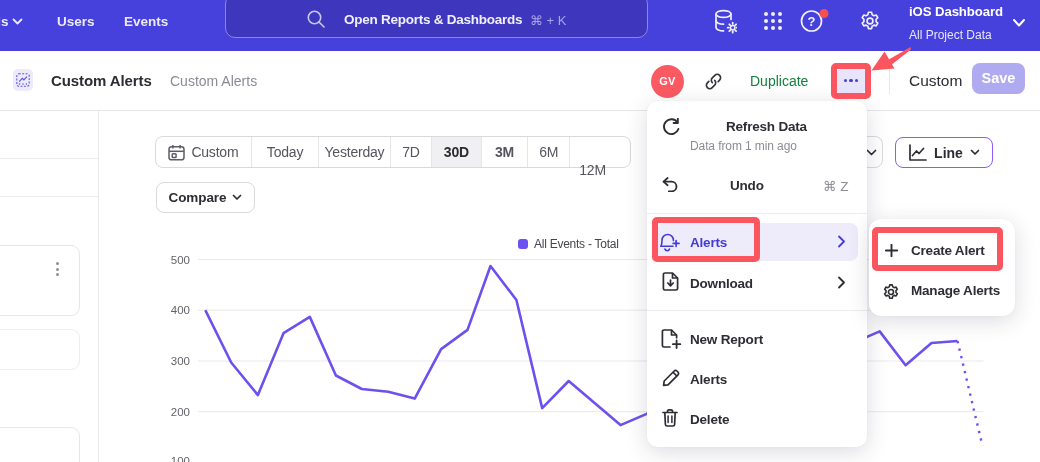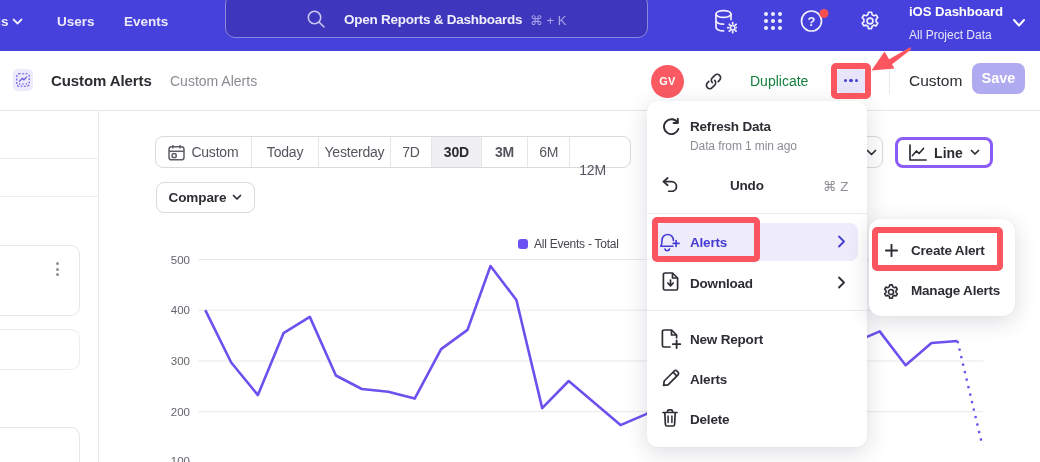--- a/index.html
+++ b/index.html
@@ -41,21 +41,21 @@
     border-radius:8px; background:#fff; z-index:2; display:flex; align-items:center;}
   .seg { height:100%; display:flex; align-items:center; justify-content:center;
     font-size:14px; color:#55555e; border-right:1px solid #e6e6ea; letter-spacing:-0.2px; }
   .seg:last-child { border-right:none; }
   #seg-30d { background:#f0f0f2; font-weight:700; color:#2b2b31; }
   #compare { position:absolute; left:156px; top:182px; width:99px; height:31px; border:1px solid #d9d9de;
     border-radius:8px; background:#fff; z-index:2; font-size:13.5px; font-weight:700; color:#2c2c33;
     display:flex; align-items:center; justify-content:center; gap:6px; letter-spacing:-0.1px;}
   #hiddenbtn { position:absolute; left:836px; top:136px; width:47px; height:32px; border:1px solid #d9d9de;
     border-radius:8px; background:#fff; z-index:2; }
-  #linebtn { position:absolute; left:895px; top:137px; width:98px; height:31px; border:3px solid #8b5cf6;
+  #linebtn { position:absolute; left:895px; top:137px; width:98px; height:31px; border:1px solid #8b5cf6;
     border-radius:8px; background:#fff; z-index:2; display:flex; align-items:center; justify-content:center;
     gap:7px; font-size:14px; font-weight:700; color:#2c2c33; }
   
   #legend { position:absolute; left:518px; top:237px; z-index:2; display:flex; align-items:center; }
   #legend .sq { width:10px; height:10px; border-radius:3px; background:#6b50f2; margin-right:6px;}
   #legend .tx { font-size:12px; color:#46464e; letter-spacing:-0.25px;}
   
   #menu { position:absolute; left:647px; top:101px; width:220px; height:346px; background:#fff;
     border-radius:10px; box-shadow:0 5px 22px rgba(35,35,70,0.16), 0 0 1px rgba(0,0,0,0.1); z-index:10; }
   .mi { position:absolute; left:43px; font-size:13.5px; font-weight:700; color:#2d2d34; letter-spacing:-0.2px;}
@@ -240,21 +240,21 @@
       <path d="M1.5 1.5 L5 5 L8.5 1.5" stroke="#2c2c33" stroke-width="1.7" fill="none" stroke-linecap="round" stroke-linejoin="round"></path>
     </svg>
 </div>
 
 <div id="menu">
 
   <svg class="abs" style="left:15px; top:17px;" width="18" height="19" viewBox="0 0 18 19">
     <path d="M15.5 4.5 A 7.4 7.4 0 1 0 16.4 11" stroke="#2d2d34" stroke-width="1.9" fill="none" stroke-linecap="round"></path>
     <path d="M15.8 0.8 V5 H11.6" stroke="#2d2d34" stroke-width="1.9" fill="none" stroke-linecap="round" stroke-linejoin="round"></path>
   </svg>
-  <div class="mi" style="top:18px;">Refresh Data</div>
+  <div class="mi" style="top:18px;margin-left:36px;">Refresh Data</div>
   <div class="abs" style="left:43px; top:38px; font-size:12px; color:#8c8c95; letter-spacing:-0.1px;">Data from 1 min ago</div>
 
   <svg class="abs" style="left:15px; top:76px;" width="17" height="15" viewBox="0 0 17 15">
     <path d="M5.6 1 L1.5 4.6 L5.6 8.2" stroke="#2d2d34" stroke-width="1.8" fill="none" stroke-linecap="round" stroke-linejoin="round"></path>
     <path d="M2 4.6 H9.6 A 4.9 4.9 0 0 1 9.6 14.4 H6.8" stroke="#2d2d34" stroke-width="1.8" fill="none" stroke-linecap="round" stroke-linejoin="round"></path>
   </svg>
   <div class="mi" style="top:77px;margin-left:40px;">Undo</div>
   <div class="abs" style="left:176px; top:77px; font-size:13.5px; color:#8e8e97;">⌘ Z</div>
   <div class="msep" style="top:111.5px;"></div>
 

